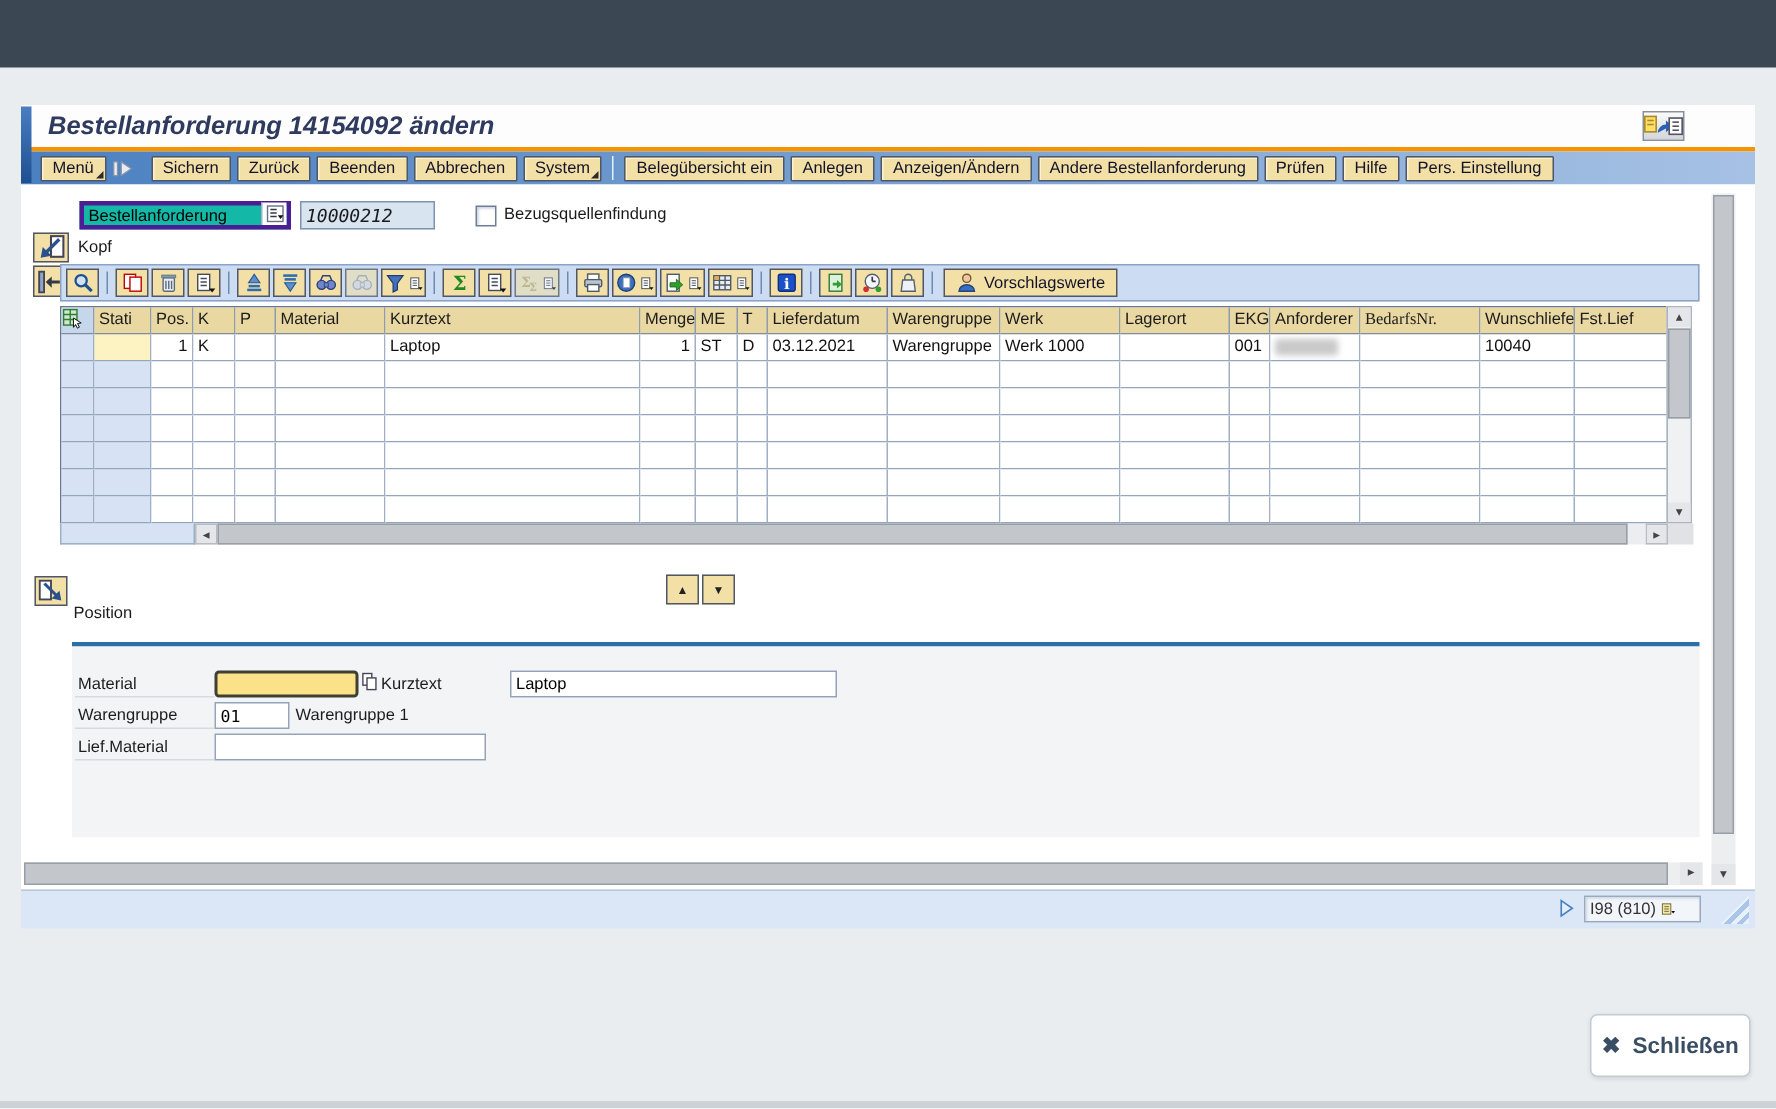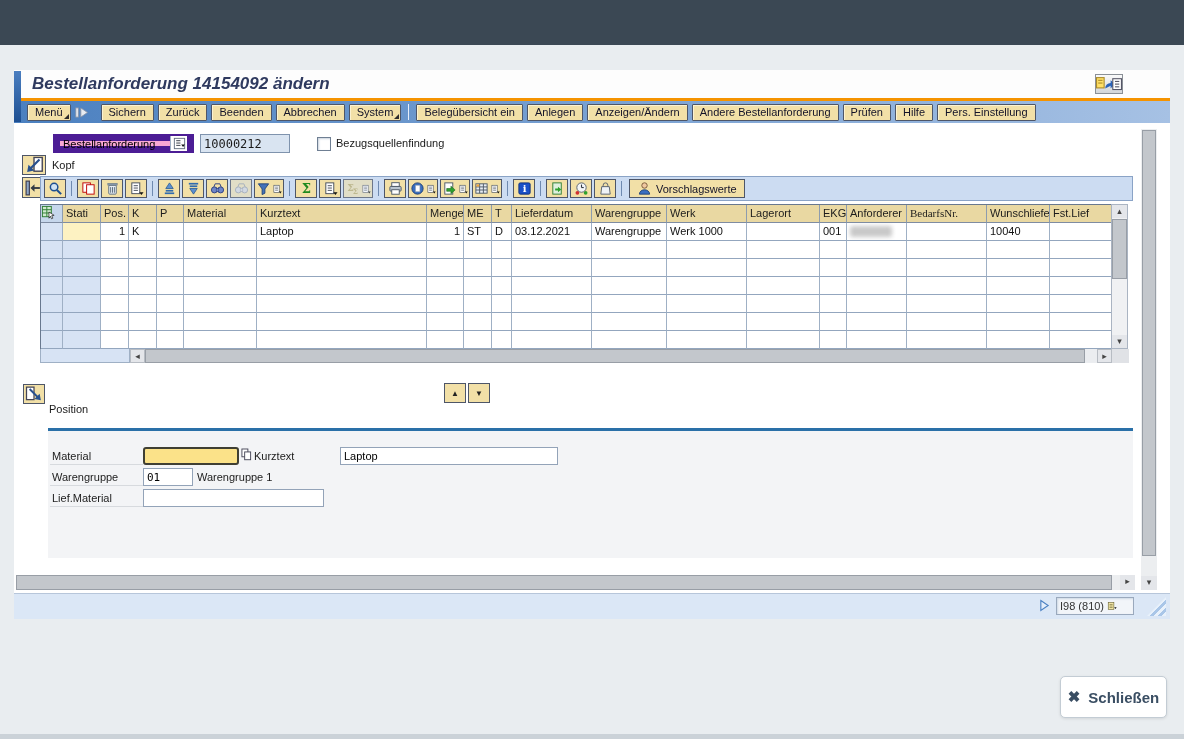--- a/index.html
+++ b/index.html
@@ -15,22 +15,22 @@
   .titleicon{position:absolute;right:47px;top:4px;width:28px;height:20px;background:linear-gradient(#fafafa,#d2d6da);border:1px solid #8a9097;display:flex;align-items:center;justify-content:center;padding:0;}
   .orange{height:3px;background:#f59300;}
   .toolbar{height:22px;background:linear-gradient(to right,#4b80c0,#a6c1e4);display:flex;align-items:center;gap:4px;padding-left:13px;position:relative;}
   .tbtn{position:relative;height:17px;background:#f2e0a7;border:1px solid #4e5668;border-radius:1px;font-size:11px;font-family:"Liberation Sans",sans-serif;color:#121228;padding:0 7px;white-space:nowrap;box-shadow:inset 1px 1px 0 #fbf2d2;}
   .tbtn.corner::after{content:"";position:absolute;right:1px;bottom:1px;border-left:5px solid transparent;border-bottom:5px solid #2c2c2c;}
   .navic{width:22px;height:16px;display:inline-flex;align-items:center;}
   .vsep{width:1px;height:16px;background:#e6eefa;margin:0 3px;}
 
   .content{position:relative;height:470px;background:#ffffff;overflow:hidden;}
 
-  .field{box-sizing:border-box;border:1px solid #7f93ad;background:#fff;font-size:11px;color:#1a1a1a;display:flex;align-items:center;padding:0 3px;overflow:hidden;white-space:nowrap;}
-  .combo{position:absolute;display:flex;align-items:center;box-sizing:border-box;border:7px solid #4c1d95;background:#f9a8d4;}
+  .field{box-sizing:border-box;border:1px solid #7f93ad;background:#fff;font-size:11px;color:#1a1a1a;display:flex;align-items:center;padding:0 3px;overflow:hidden;white-space:nowrap;font-style:italic;}
+  .combo{position:absolute;display:flex;align-items:flex-end;box-sizing:border-box;border:3px solid #4c1d95;background:#14b8a6;}
   .combo .cval{flex:1;font-size:11px;display:flex;align-items:center;padding-left:3px;overflow:hidden;white-space:nowrap;}
   .combo .cic{width:16px;border-left:1px solid #9fb0c5;display:flex;align-items:center;justify-content:center;background:#fff;}
   .mono{font-family:"DejaVu Sans Mono",monospace;font-size:12px;}
 
   .doccombo{left:39px;top:11px;width:141px;height:19px;}
   .docnum{position:absolute;left:186px;top:11px;width:90px;height:19px;background:#d9e4f1;}
   .cb{position:absolute;left:303px;top:14px;width:12px;height:12px;background:#fff;border:1px solid #6f7f93;box-shadow:inset 1px 1px 2px #c9d2dd;}
   .cblabel{position:absolute;left:322px;top:14px;font-size:11px;color:#1a1a1a;}
 
   .sbtn{position:absolute;box-sizing:border-box;background:#f2e0a7;border:1px solid #4e5668;display:flex;align-items:center;justify-content:center;padding:0;}

